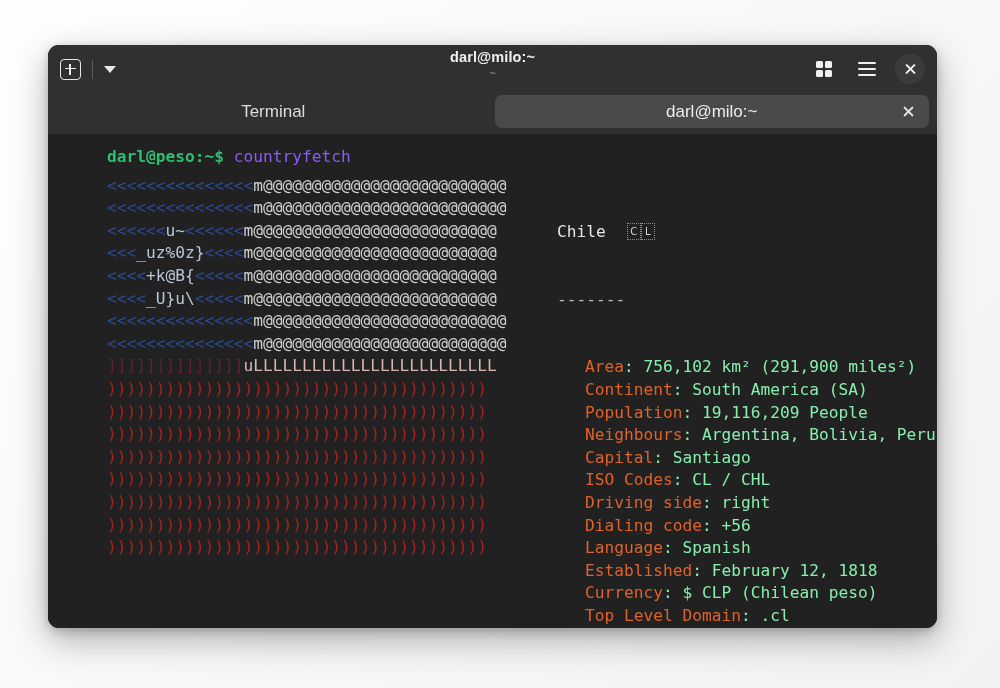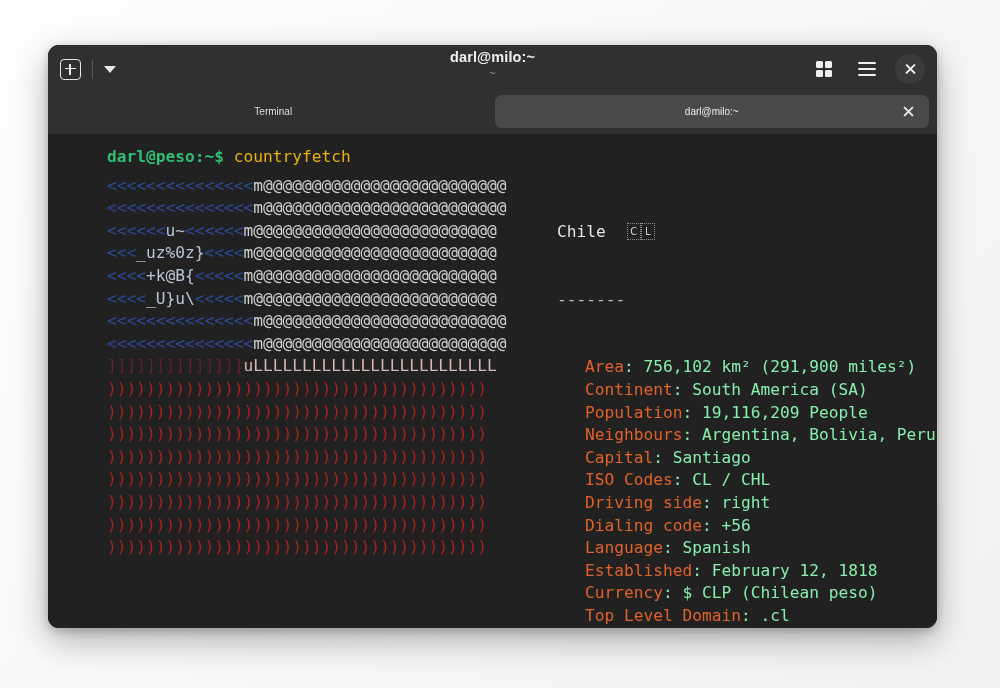--- a/index.html
+++ b/index.html
@@ -135,21 +135,21 @@
     gap: 4px;
   }
   .tab {
     flex: 1 1 0;
     height: 33px;
     display: flex;
     align-items: center;
     justify-content: center;
     position: relative;
     border-radius: 7px;
-    font-size: 10px;
+    font-size: 17px;
     cursor: pointer;
   }
   .tab.inactive { color: #dcdcdc; background: transparent; }
   .tab.active   { color: #ededed; background: #4a4a4a; }
   .tab-close {
     position: absolute;
     right: 14px; top: 50%;
     transform: translateY(-50%);
     width: 13px; height: 13px;
     cursor: pointer;
@@ -168,21 +168,21 @@
     padding: 12px 0 0 0;
     font-family: "DejaVu Sans Mono", "Liberation Mono", monospace;
     font-size: 16.2px;
     line-height: 22.6px;
     color: #d8d8d8;
     overflow: hidden;
     position: relative;
   }
   .tline { padding-left: 59px; white-space: pre; }
   .prompt { color: #2fbf71; font-weight: bold; }
-  .cmd { color: #eab308; }
+  .cmd { color: #8b5cf6; }
 
   #body-grid {
     margin-top: 6px;
     display: flex;
     padding-left: 59px;
   }
 
   
   #art {
     white-space: pre;

